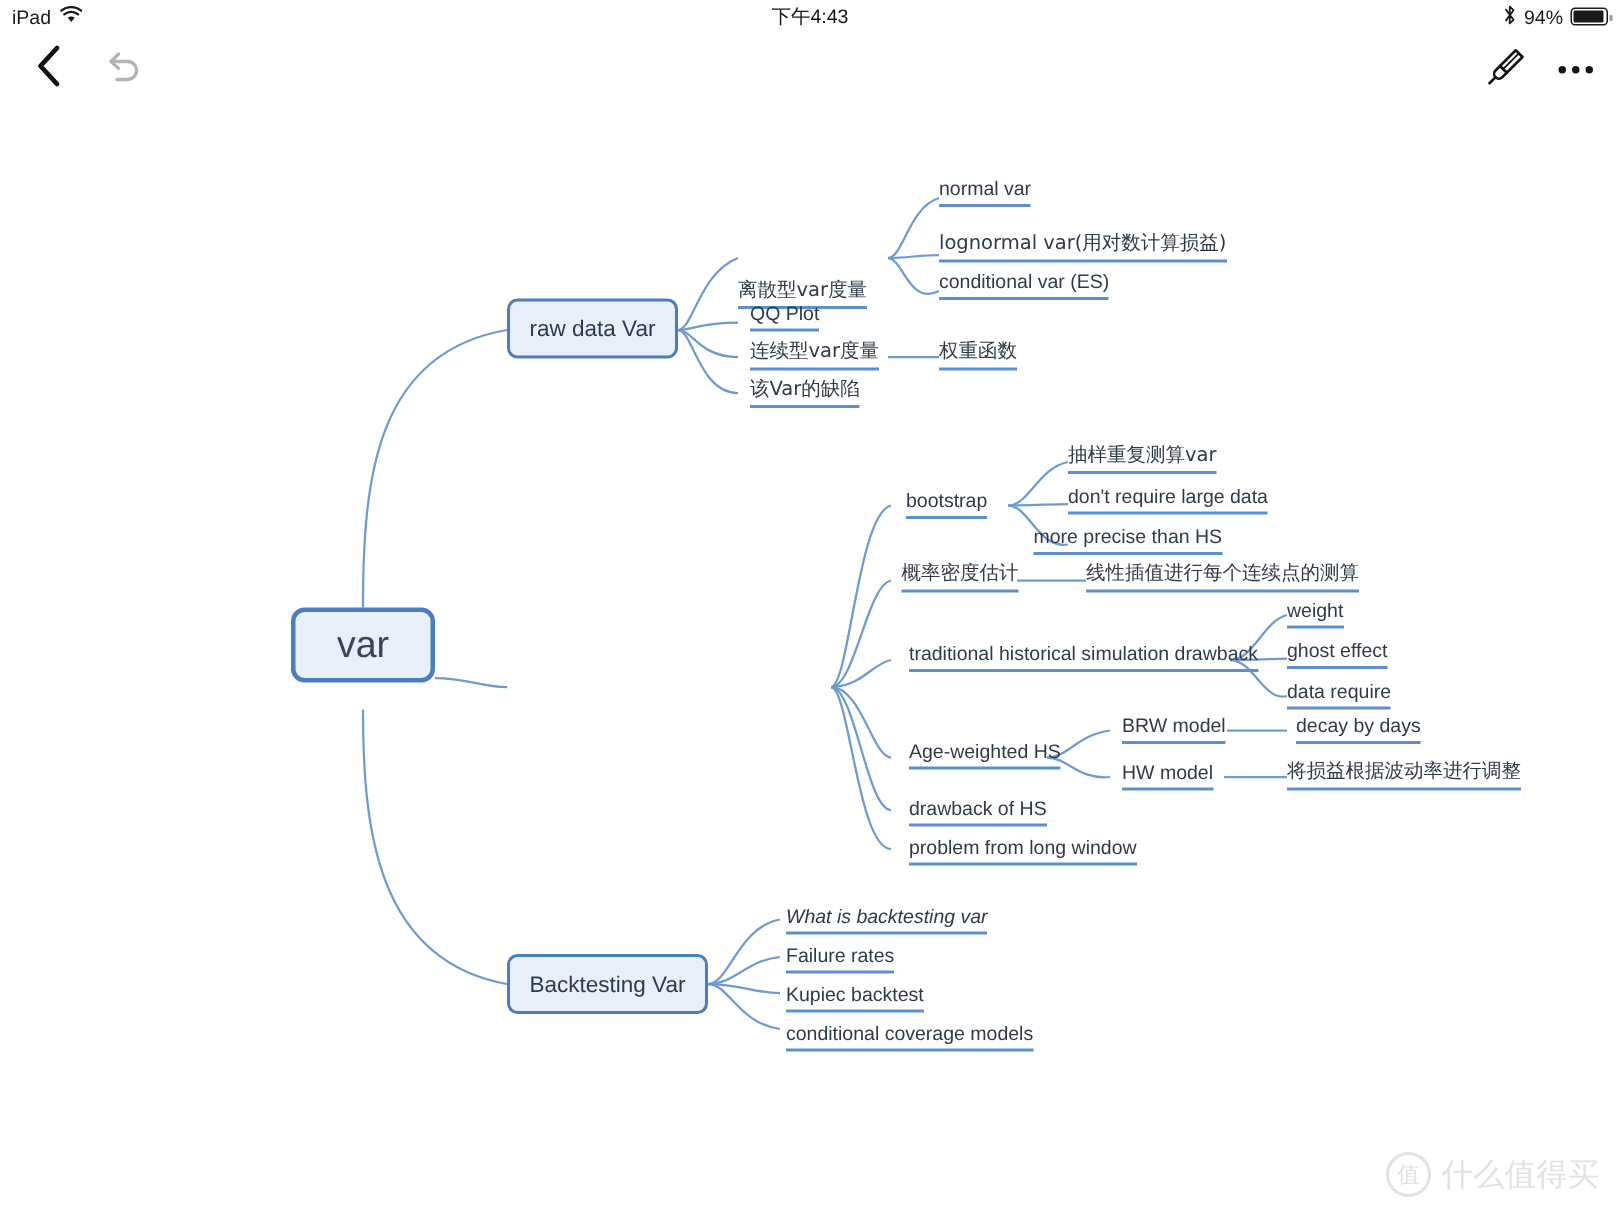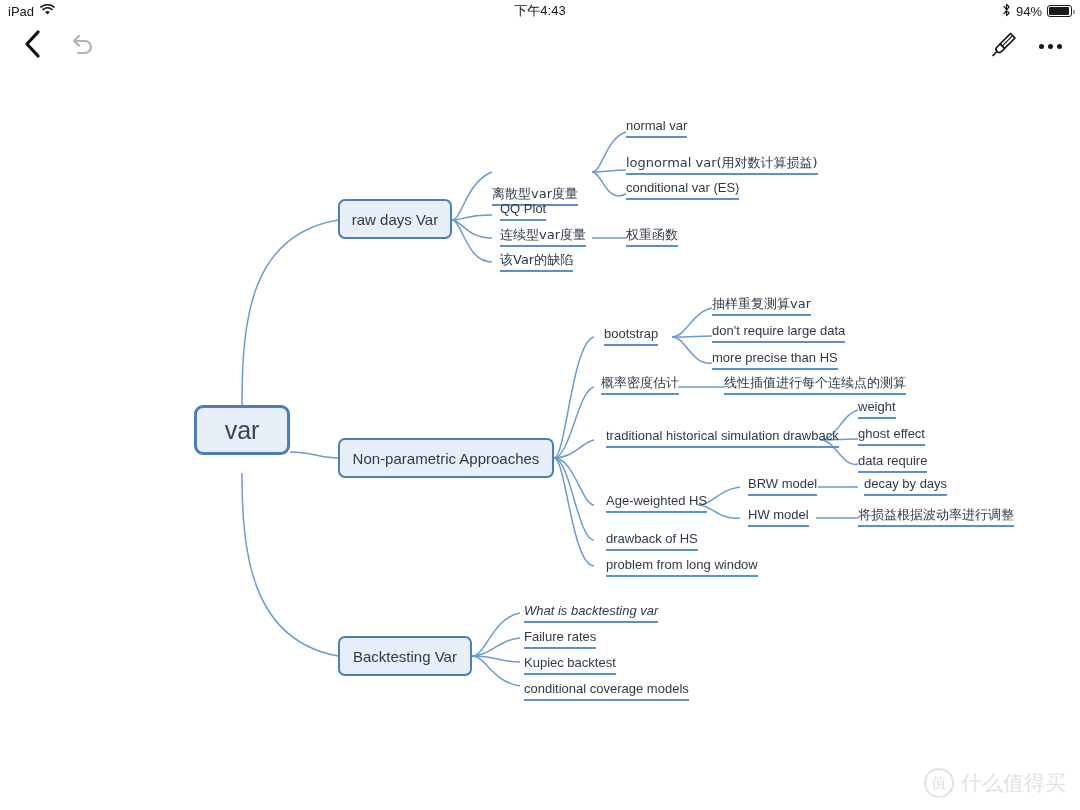--- a/index.html
+++ b/index.html
@@ -306,24 +306,21 @@
       <path d="M472 586 C494 586 502 592 520 592"></path>
       <path d="M472 586 C486 586 492 612 520 616"></path>
     </g>
   </svg>
 
   <div class="node-box" id="node-root">
     <span>var</span>
   </div>
 
   <div class="node-box" id="node-rawdata">
-    <span>raw days Var</span>
-  </div>
-  <div class="node-box" id="node-nonparam">
-    <span>Non-parametric Approaches</span>
+    <span>raw data Var</span>
   </div>
   <div class="node-box" id="node-backtesting">
     <span>Backtesting Var</span>
   </div>
 
   <div class="leaf cn" style="left:492px; top:87px;margin-top:29px;">离散型var度量</div>
 
   <div class="leaf" style="left:626px; top:48px;">normal var</div>
   <div class="leaf cn" style="left:626px; top:85px;">lognormal var(用对数计算损益)</div>
   <div class="leaf" style="left:626px; top:110px;">conditional var (ES)</div>
@@ -331,21 +328,21 @@
   <div class="leaf" style="left:500px; top:131px;">QQ Plot</div>
 
   <div class="leaf cn" style="left:500px; top:157px;">连续型var度量</div>
   <div class="leaf cn" style="left:626px; top:157px;">权重函数</div>
 
   <div class="leaf cn" style="left:500px; top:182px;">该Var的缺陷</div>
 
   <div class="leaf" style="left:604px; top:256px;">bootstrap</div>
   <div class="leaf cn" style="left:712px; top:226px;">抽样重复测算var</div>
   <div class="leaf" style="left:712px; top:253px;">don't require large data</div>
-  <div class="leaf" style="left:712px; top:280px;">more precise than HS</div>
+  <div class="leaf" style="left:689px; top:280px;">more precise than HS</div>
 
   <div class="leaf cn" style="left:601px; top:305px;">概率密度估计</div>
   <div class="leaf" style="left:606px; top:358px;">traditional historical simulation drawback</div>
 
   <div class="leaf cn" style="left:724px; top:305px;">线性插值进行每个连续点的测算</div>
   <div class="leaf" style="left:858px; top:329px;">weight</div>
   <div class="leaf" style="left:858px; top:356px;">ghost effect</div>
   <div class="leaf" style="left:858px; top:383px;">data require</div>
 
   <div class="leaf" style="left:606px; top:423px;">Age-weighted HS</div>

